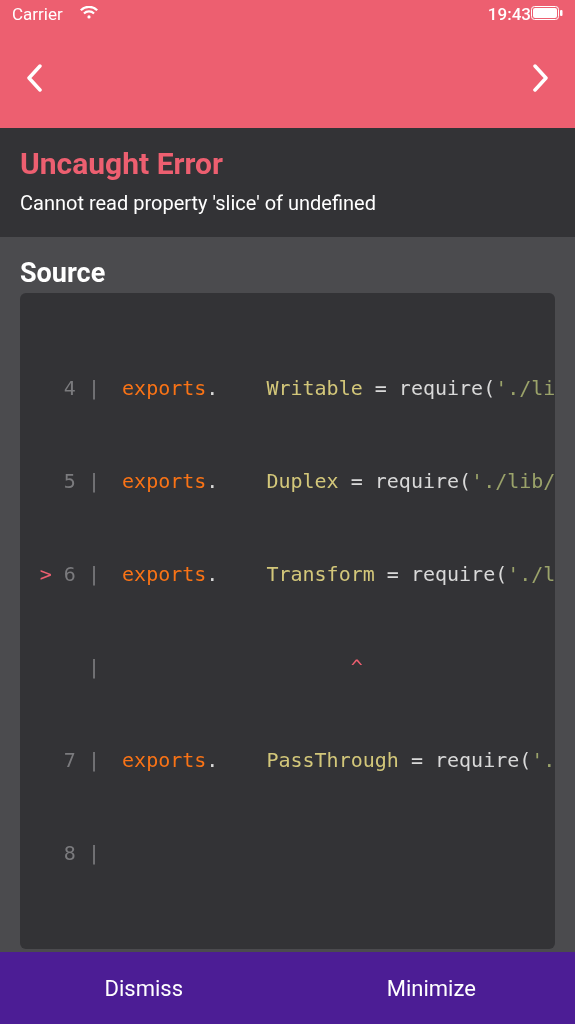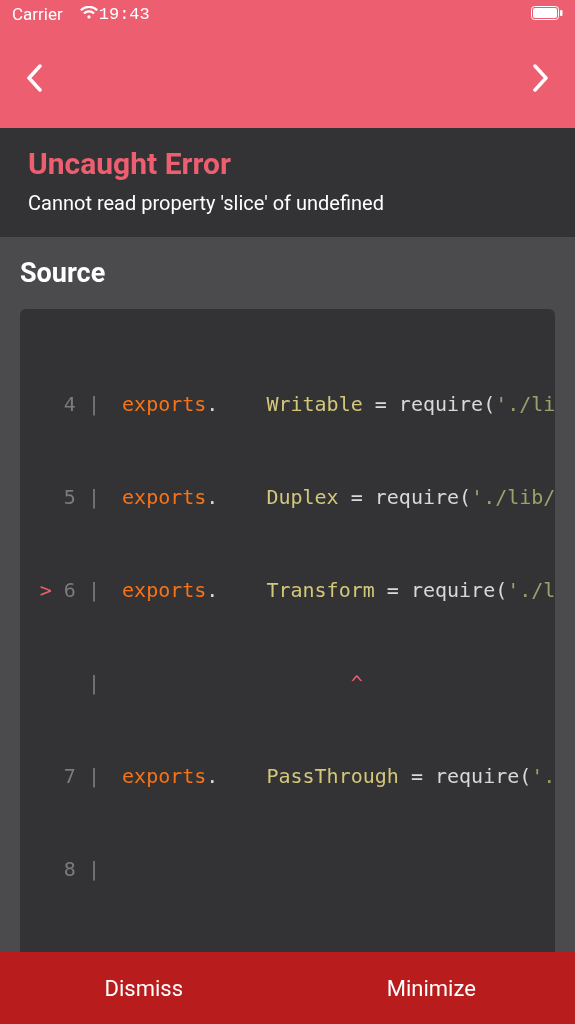--- a/index.html
+++ b/index.html
@@ -10,40 +10,40 @@
     height: 28px;
     background: #ed5f70;
     color: #fff;
     display: flex;
     align-items: center;
     padding: 0 12px;
     font-size: 17px;
     font-weight: 400;
   }
   .status-left { display: flex; align-items: center; gap: 16px; }
-  .status-center { flex: 1; text-align: left; font-weight: 500; font-family: Liberation Mono, monospace; }
+  .status-center { flex: 1; text-align: right; font-weight: 500; }
   .status-right { display: flex; align-items: center; }
   .wifi-icon { display: inline-block; }
   .battery-icon { display: inline-block; }
 
   .nav-bar {
     height: 100px;
     background: #ed5f70;
     display: flex;
     align-items: center;
     justify-content: space-between;
     padding: 0 22px;
     color: #fff;
   }
   .nav-back, .nav-forward { cursor: pointer; width: 24px; height: 36px; display:flex; align-items:center; justify-content:center; }
   .nav-title { font-size: 27px; font-weight: 600; }
 
   .error-banner {
     background: #333336;
-    padding: 18px 20px 22px 28px;
+    padding: 18px 20px 22px 20px;
   }
   .error-title {
     color: #ed5f70;
     font-size: 30px;
     font-weight: 700;
     margin-bottom: 10px;
   }
   .error-message {
     color: #fff;
     font-size: 20px;
@@ -54,21 +54,21 @@
     flex: 1;
     background: #4b4b4e;
     overflow-y: auto;
     padding: 20px 20px 0 20px;
   }
 
   .section-heading {
     color: #fff;
     font-size: 27px;
     font-weight: 700;
-    margin-bottom: 20px;
+    margin-bottom: 4px;
   }
 
   .source-block {
     background: #333336;
     border-radius: 6px;
     overflow: hidden;
     margin-bottom: 38px;
   }
   .source-code {
     font-family: ui-monospace, "SF Mono", Menlo, Consolas, monospace;
@@ -90,21 +90,21 @@
   .code-text { flex: 1; color: #d9d9d9; overflow: hidden; }
   .tok-kw { color: #f97316; }
   .tok-prop { color: #d3c77a; margin-left: 48px; }
   .tok-op { color: #d9d9d9; }
   .tok-fn { color: #d9d9d9; }
   .tok-str { color: #9ba36a; }
   .caret-line .code-text { color: #ed5f70; }
 
   .bottom-bar {
     height: 72px;
-    background: #b91c1c;
+    background: #4c1d95;
     display: flex;
     align-items: center;
   }
   .bottom-btn {
     flex: 1;
     text-align: center;
     color: #fff;
     font-size: 22px;
     font-weight: 400;
     cursor: pointer;

